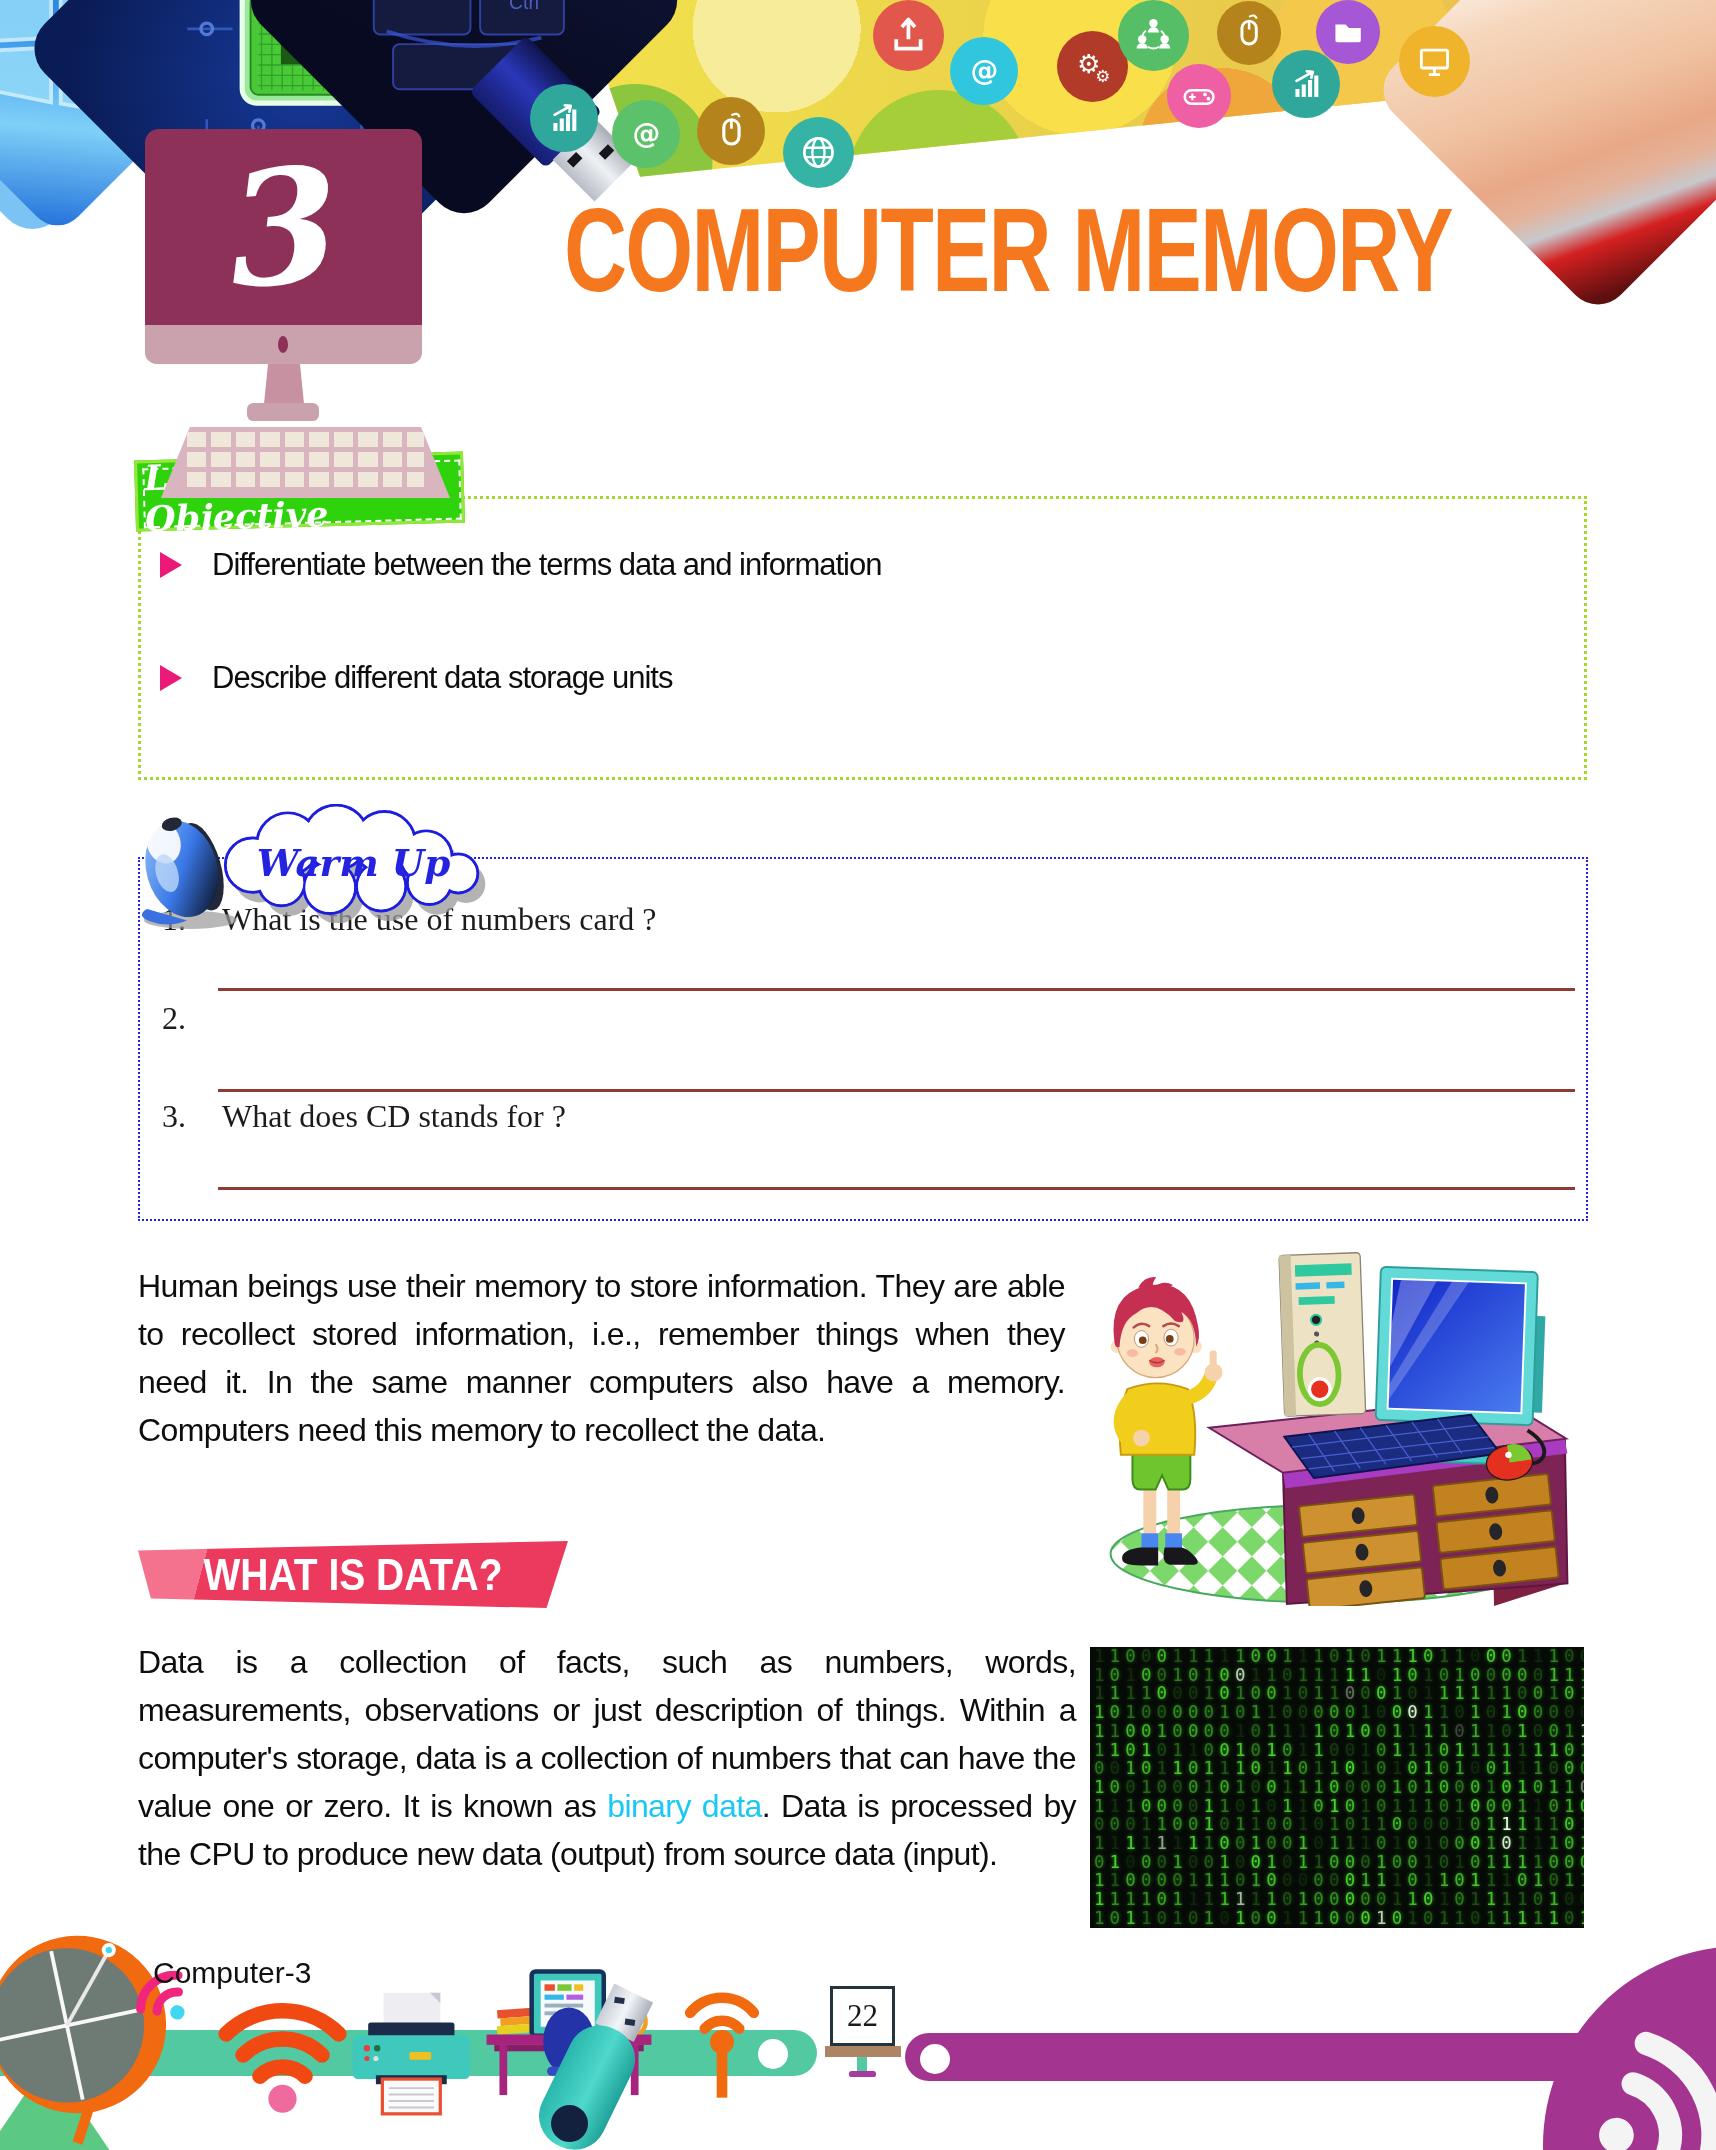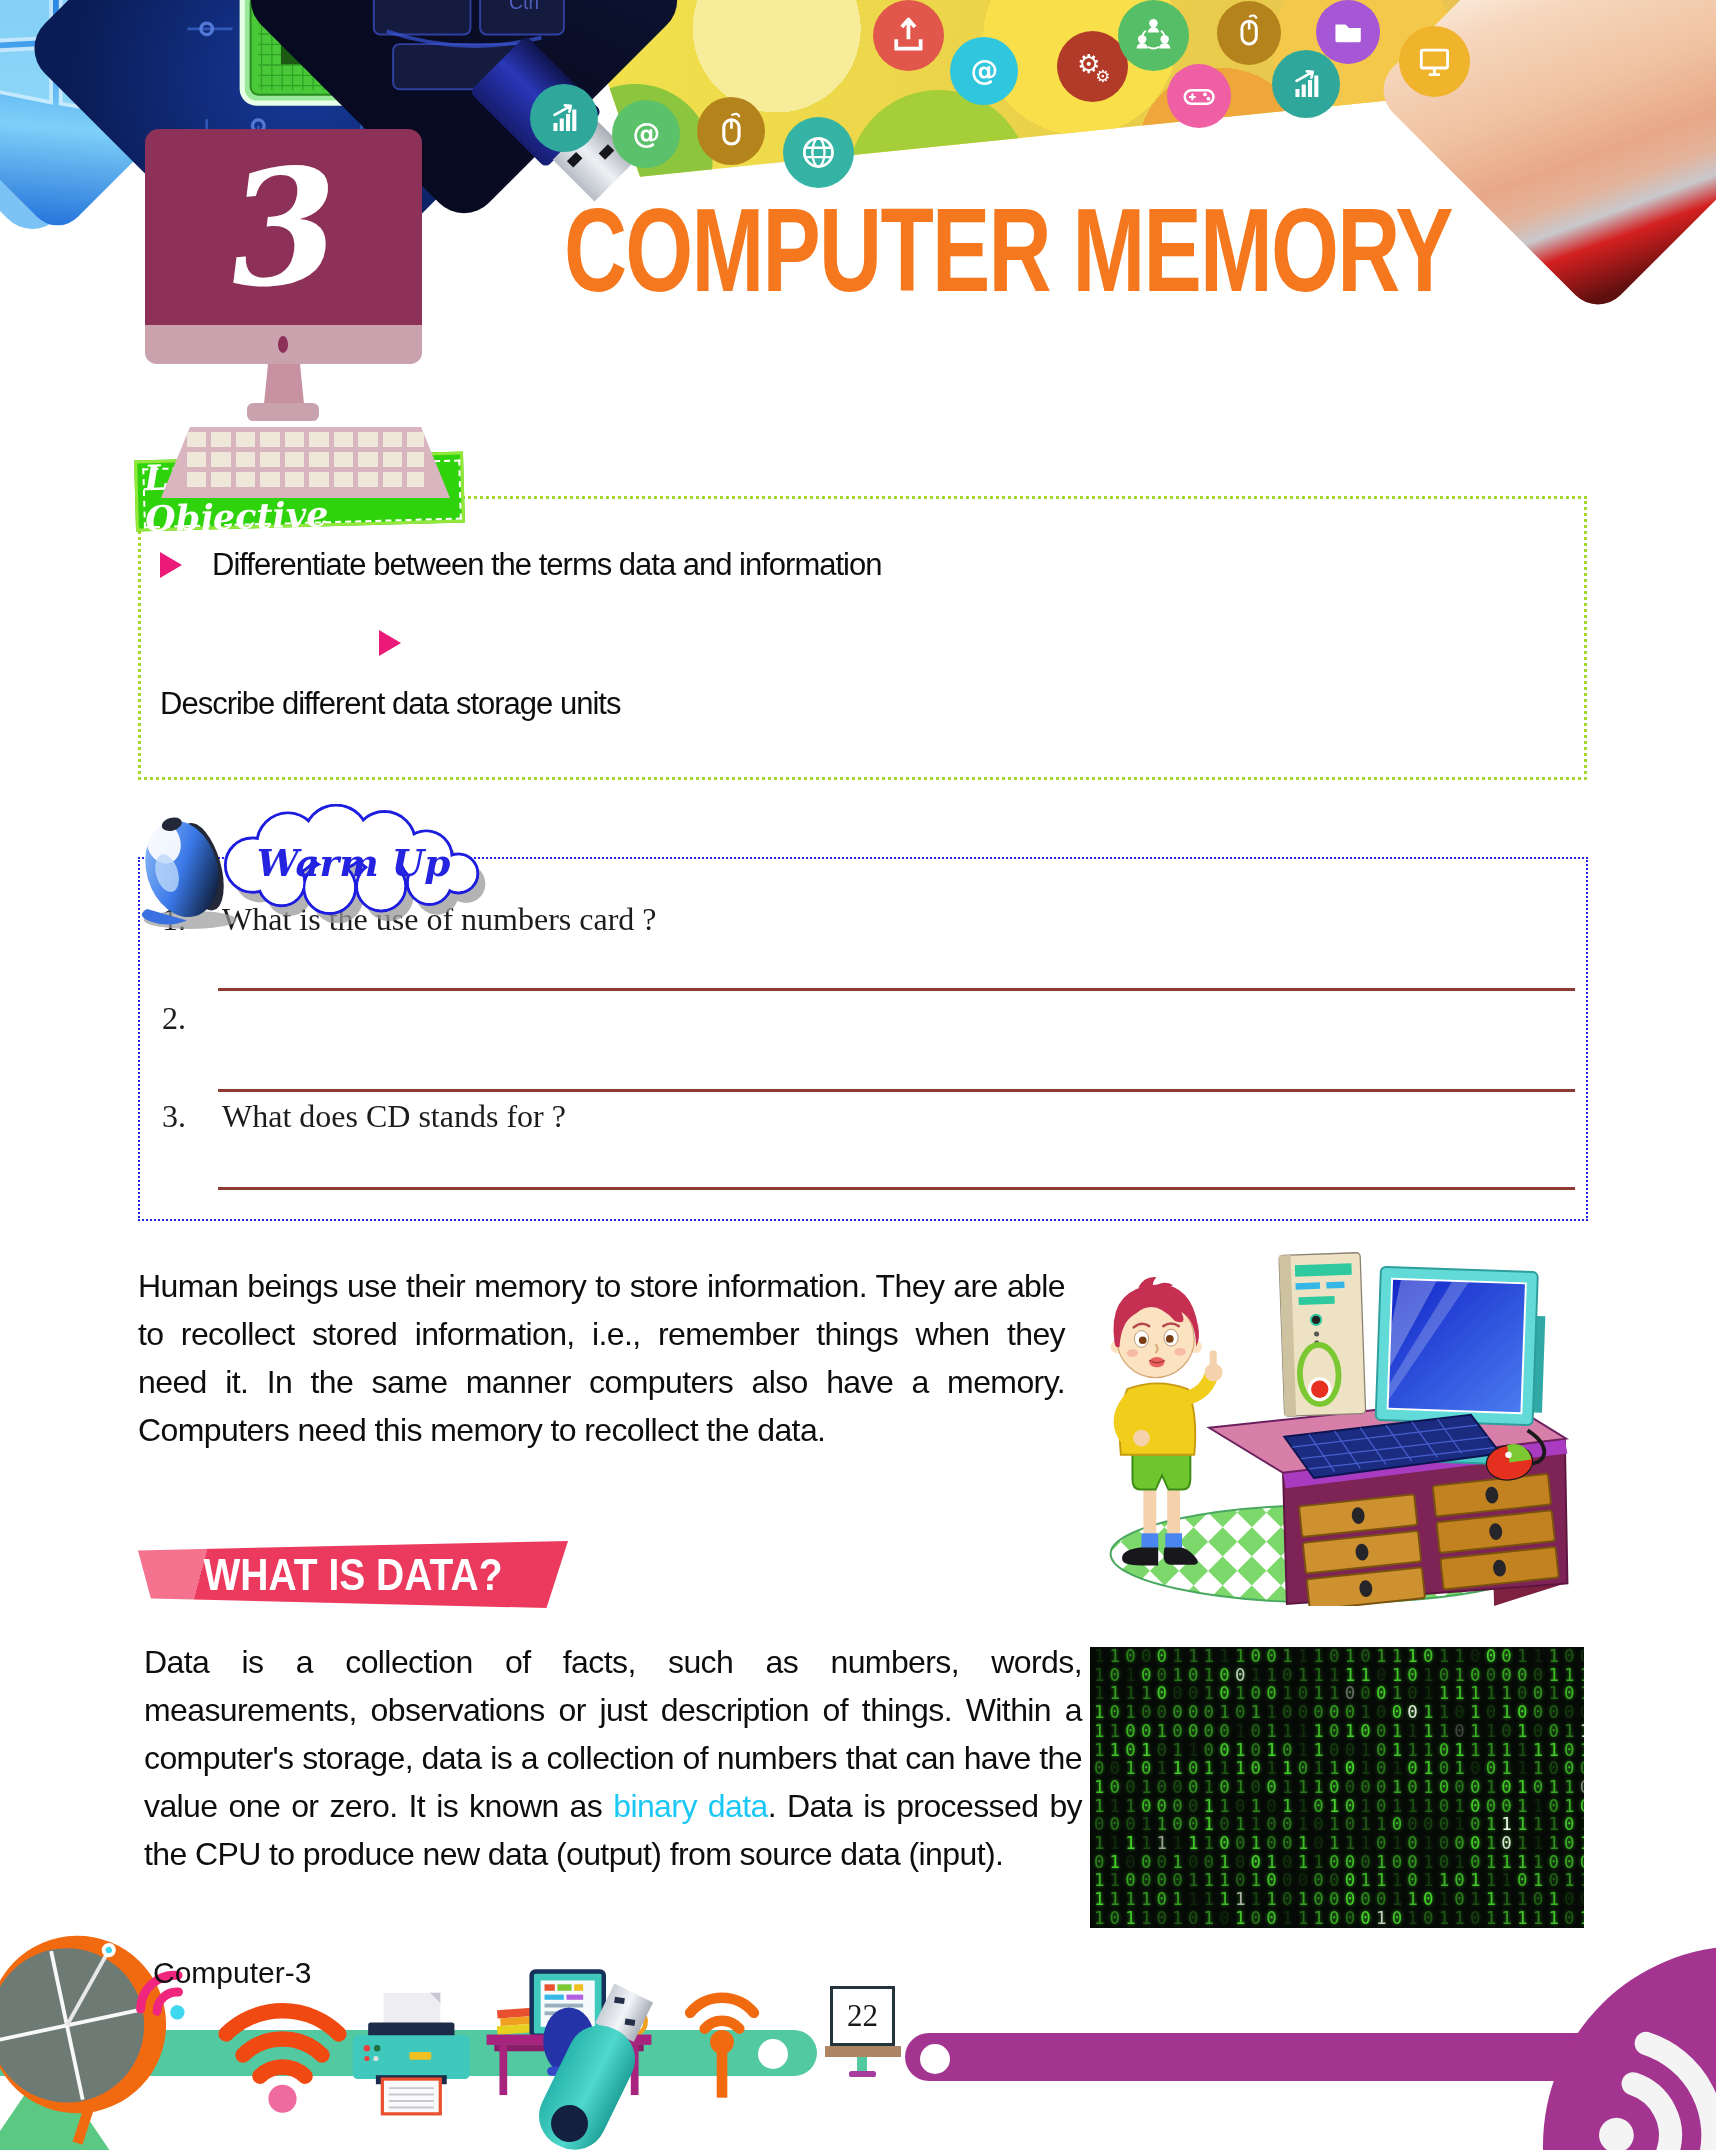--- a/index.html
+++ b/index.html
@@ -72,21 +72,21 @@
   .wu-box{left:138px;top:857px;width:1446px;height:360px;border:2.6px dotted #2323DC;z-index:2;}
   .wu-cloud{left:191px;top:804px;width:316px;height:119px;z-index:4;}
   .wu-mouse{left:129px;top:807px;width:116px;height:126px;z-index:5;}
   .wu-q{position:absolute;left:162px;display:flex;gap:36px;z-index:3;
      font-family:"Liberation Serif",serif;font-size:32px;color:#1c1c1c;}
   .wu-line{position:absolute;left:218px;width:1357px;border-top:3.2px solid #8E3A35;z-index:3;}
 
   
   .para{position:absolute;font-size:32px;line-height:48px;text-align:justify;color:#0d0d0d;letter-spacing:-0.6px;}
   .p1{left:138px;top:1262px;width:927px;}
-  .p2{left:138px;top:1638px;width:938px;margin-left:6px;}
+  .p2{left:138px;top:1638px;width:938px;}
   .hl-cyan{color:#1BC8F5;}
 
   .boy-illus{left:1077px;top:1236px;width:515px;height:370px;z-index:2;}
 
   .wid-banner{left:138px;top:1541px;width:430px;height:67px;z-index:3;
      background:linear-gradient(105deg,#F4728E 0 16%,#EC3A5F 16%);
      clip-path:polygon(0 14%,100% 0,95% 100%,3% 86%);
      display:flex;align-items:center;justify-content:center;}
   .wid-banner span{color:#fff;font-weight:bold;font-size:39px;letter-spacing:0;transform:scaleY(1.12);}
 
@@ -306,21 +306,21 @@
   <div class="obj-badge abs">
     <div class="obj-badge-in">
         <span>Lesson Objective</span>
       </div>
   </div>
 
   <div class="obj-row" style="top:544px;">
     <div class="tri"></div>
     <div class="obj-label">Differentiate between the terms data and information</div>
   </div>
-  <div class="obj-row" style="top:630px;flex-direction:column;">
+  <div class="obj-row" style="top:657px;">
     <div class="tri"></div>
     <div class="obj-label">Describe different data storage units</div>
   </div>
 
   <div class="wu-box abs"></div>
 
   <div class="wu-mouse abs">
     <svg width="116" height="126" viewBox="0 0 180 195">
       <defs>
         <linearGradient id="mblue" x1="0" y1="0" x2="1" y2="1">

